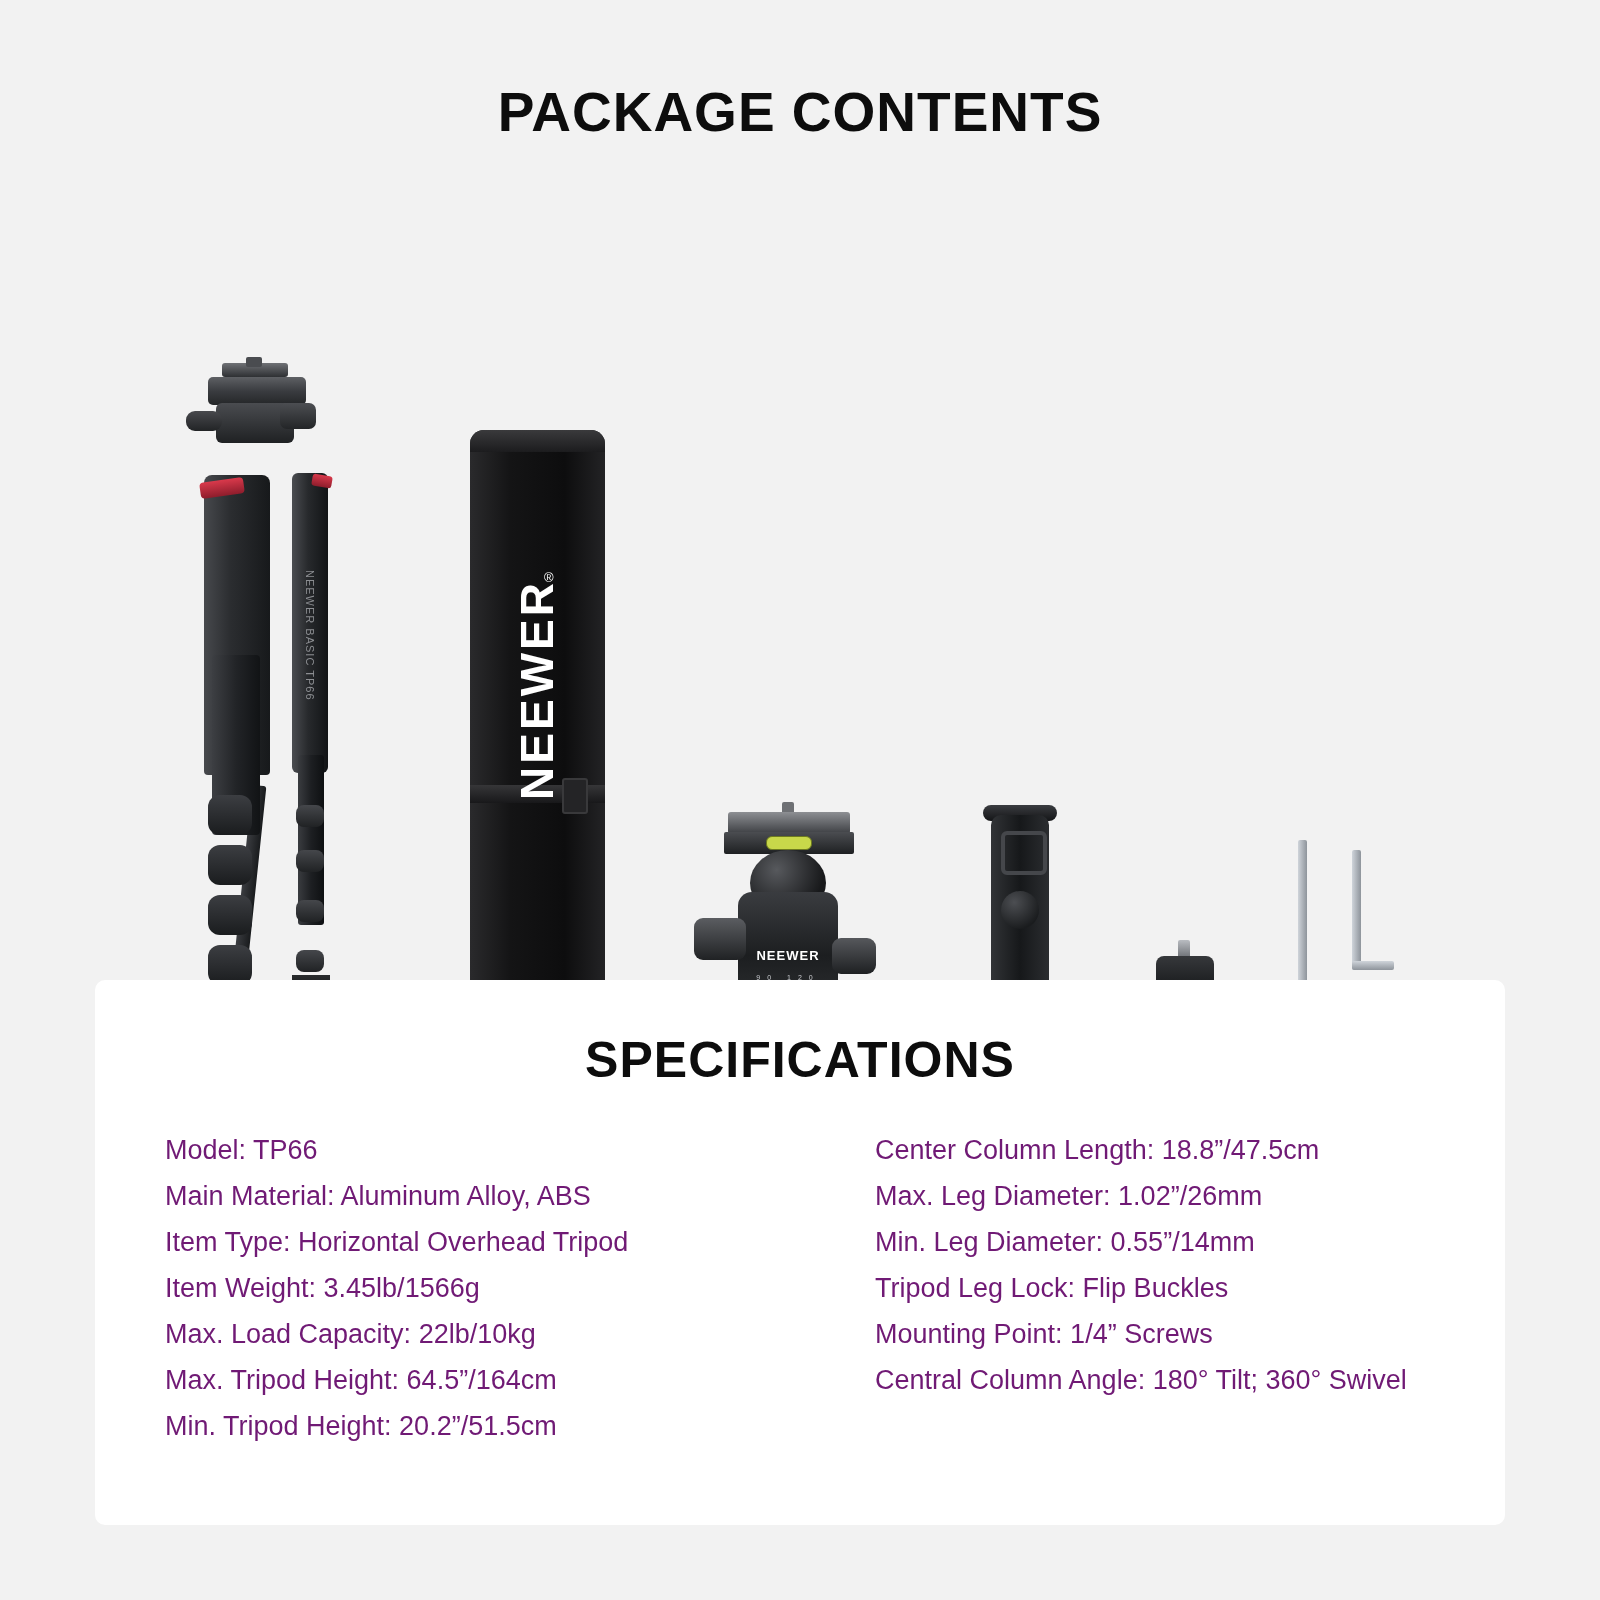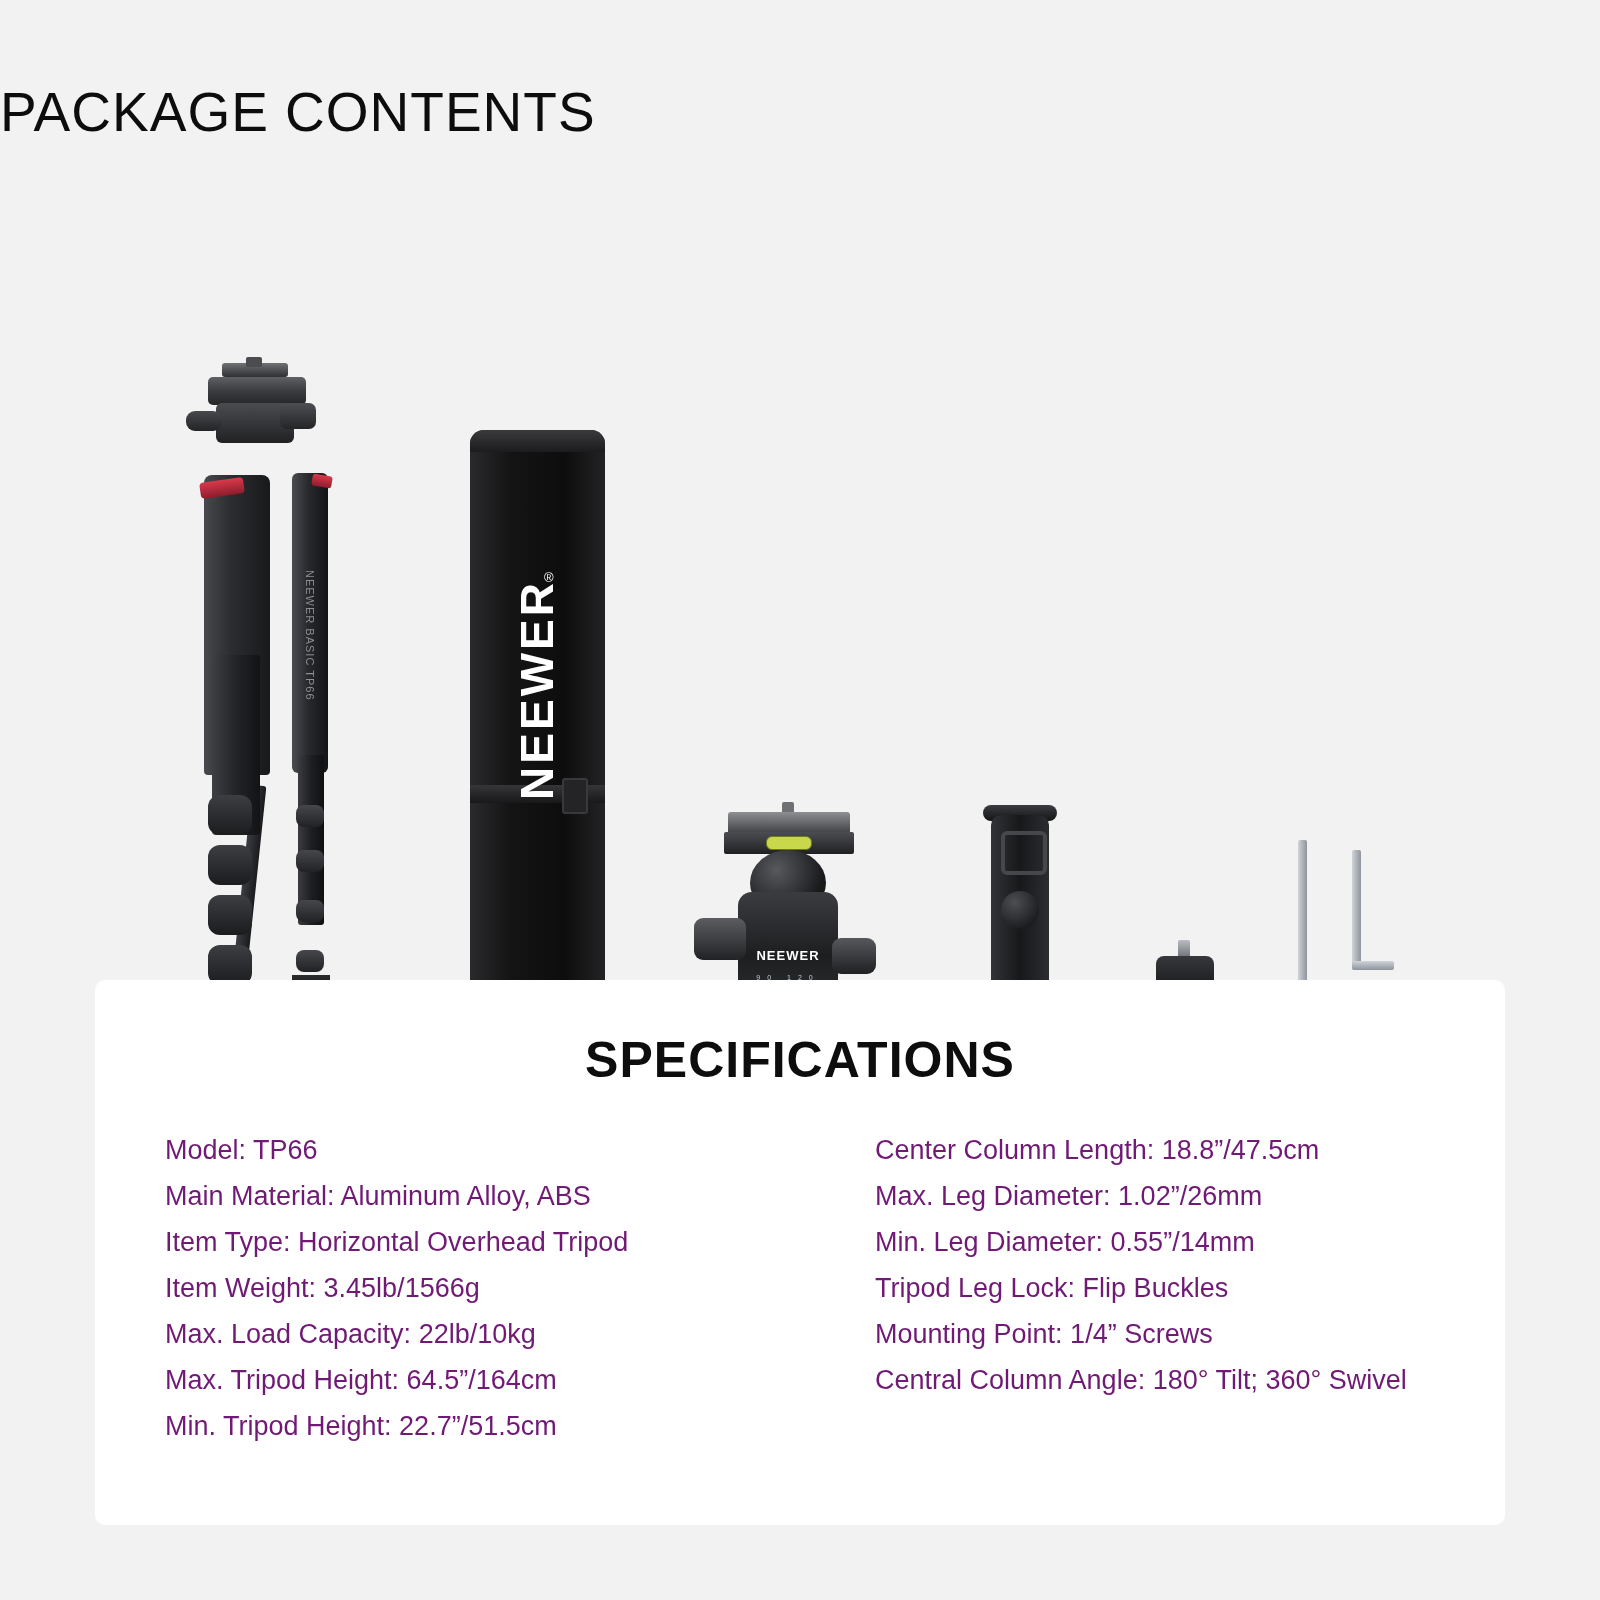--- a/index.html
+++ b/index.html
@@ -10,22 +10,23 @@
     width: 1600px;
     height: 1600px;
     background: #f2f2f2;
     font-family: "Liberation Sans", sans-serif;
     overflow: hidden;
     position: relative;
   }
 
   
   .page-title {
+    text-align: center;
     font-size: 55px;
-    font-weight: normal;
+    font-weight: bold;
     letter-spacing: 1px;
     color: #0d0d0d;
     padding-top: 85px;
     line-height: 1;
   }
 
   
   .contents-area {
     position: relative;
     width: 1600px;
@@ -522,21 +523,21 @@
 <div class="spec-panel">
   <div class="spec-title">SPECIFICATIONS</div>
   <div class="spec-cols">
     <div class="spec-col left">
       <div class="spec-line">Model: TP66</div>
       <div class="spec-line">Main Material: Aluminum Alloy, ABS</div>
       <div class="spec-line">Item Type: Horizontal Overhead Tripod</div>
       <div class="spec-line">Item Weight: 3.45lb/1566g</div>
       <div class="spec-line">Max. Load Capacity: 22lb/10kg</div>
       <div class="spec-line">Max. Tripod Height: 64.5”/164cm</div>
-      <div class="spec-line">Min. Tripod Height: 22.7”/51.5cm</div>
+      <div class="spec-line">Min. Tripod Height: 20.2”/51.5cm</div>
     </div>
     <div class="spec-col right">
       <div class="spec-line">Center Column Length: 18.8”/47.5cm</div>
       <div class="spec-line">Max. Leg Diameter: 1.02”/26mm</div>
       <div class="spec-line">Min. Leg Diameter: 0.55”/14mm</div>
       <div class="spec-line">Tripod Leg Lock: Flip Buckles</div>
       <div class="spec-line">Mounting Point: 1/4” Screws</div>
       <div class="spec-line">Central Column Angle: 180° Tilt; 360° Swivel</div>
     </div>
   </div>

